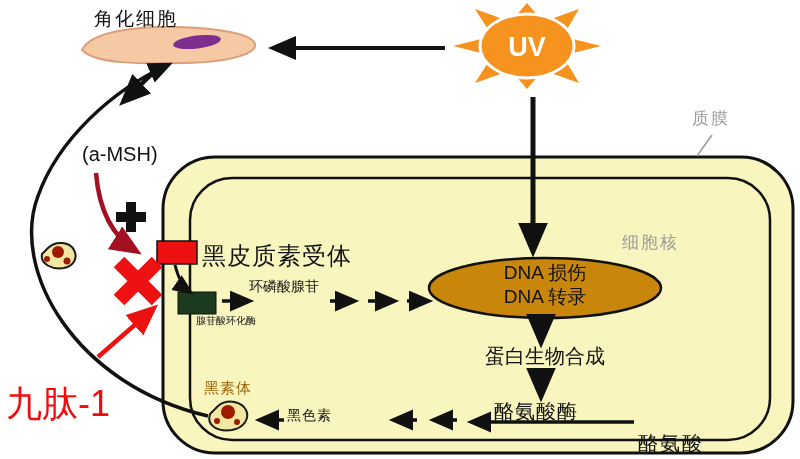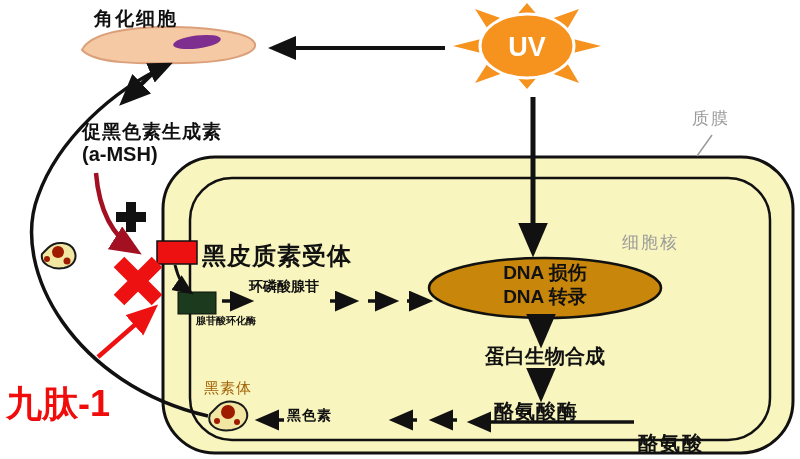--- a/index.html
+++ b/index.html
@@ -2,21 +2,21 @@
 <html><head>
 <meta charset="utf-8">
 <style>
   html,body{margin:0;padding:0;background:#ffffff;}
   #stage{
     position:relative;width:800px;height:459px;overflow:hidden;background:#ffffff;
     font-family:"Liberation Sans","DejaVu Sans",sans-serif;
   }
   #shapes{position:absolute;left:0;top:0;width:800px;height:459px;}
   .lbl{position:absolute;white-space:nowrap;color:#111;line-height:1.05;}
-  .b{font-weight:bold;}
+  .b{font-weight:normal;}
   .gray{color:#9a9a9a;}
   .ctr{transform:translateX(-50%);}
   .lbl-keratinocyte{left:94px;top:9px;font-size:19px;letter-spacing:2px;}
   .lbl-msh1{left:82px;top:122px;font-size:19px;letter-spacing:1px;}
   .lbl-msh2{left:82px;top:144px;font-size:20px;}
   .lbl-membrane{left:692px;top:110px;font-size:17px;letter-spacing:2px;}
   .lbl-receptor{left:202px;top:243px;font-size:24px;letter-spacing:1px;}
   .lbl-campfull{left:249px;top:279px;font-size:14px;}
   .lbl-camp{left:251px;top:289px;font-size:28px;letter-spacing:1px;}
   .lbl-cyclase{left:196px;top:316px;font-size:10px;}
@@ -108,21 +108,20 @@
     <path d="M208,416 C75,385 10,270 38,196 C58,140 112,90 168,65" stroke="#111111" stroke-width="3.5" fill="none" marker-end="url(#mb)"></path>
 
     <path d="M96,173 C99,210 112,236 136,251" stroke="#a31022" stroke-width="4.5" fill="none" marker-end="url(#md)"></path>
     <path d="M98,357 L153,309" stroke="#ee1111" stroke-width="4.5" fill="none" marker-end="url(#mr)"></path>
 
     <path d="M131,202 L131,232 M116,217 L146,217" stroke="#111111" stroke-width="10"></path>
     <path d="M119,262 L157,300 M157,262 L119,300" stroke="#ee1111" stroke-width="15"></path>
   </svg>
 
   <div class="lbl b lbl-keratinocyte">角化细胞</div>
-  <div class="lbl b lbl-msh1">促黑色素生成素</div>
   <div class="lbl b lbl-msh2">(a-MSH)</div>
   <div class="lbl gray lbl-membrane">质膜</div>
   <div class="lbl b lbl-receptor">黑皮质素受体</div>
   <div class="lbl b lbl-campfull">环磷酸腺苷</div>
   <div class="lbl b lbl-cyclase">腺苷酸环化酶</div>
   <div class="lbl gray lbl-nucleus">细胞核</div>
   <div class="lbl b ctr lbl-dna1">DNA 损伤</div>
   <div class="lbl b ctr lbl-dna2">DNA 转录</div>
   <div class="lbl b ctr lbl-protein">蛋白生物合成</div>
   <div class="lbl b lbl-tyrosinase">酪氨酸酶</div>

